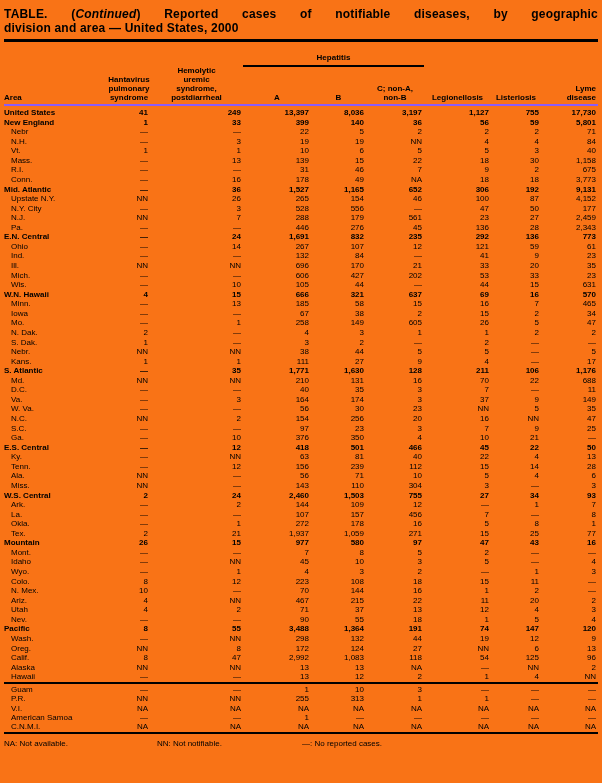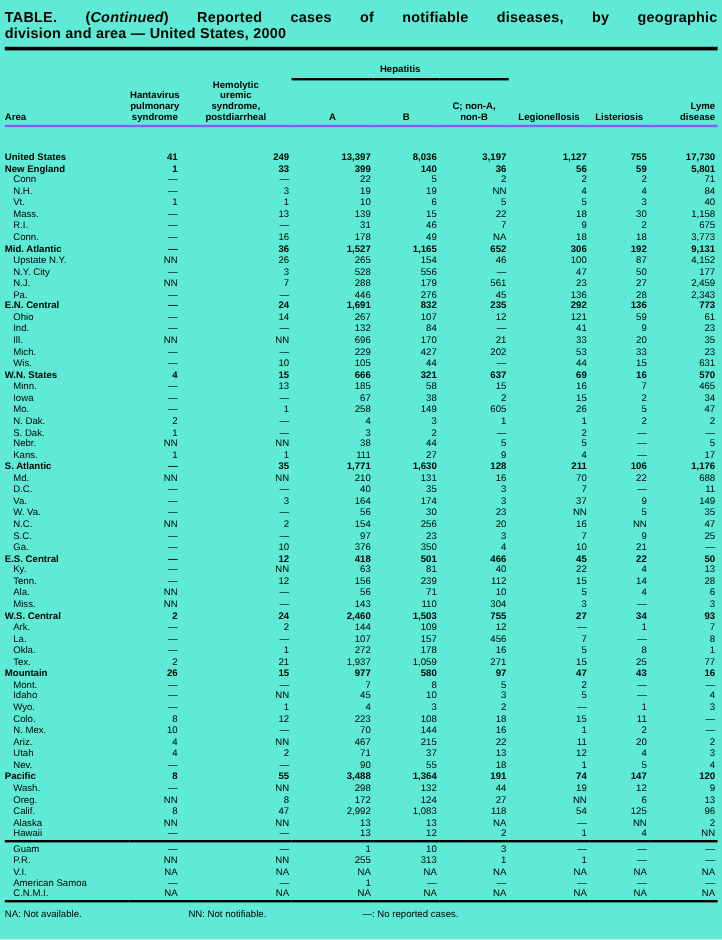--- a/index.html
+++ b/index.html
@@ -1,19 +1,19 @@
 <!DOCTYPE html>
 <html><head>
 <meta charset="utf-8">
 <style>
   * { margin: 0; padding: 0; box-sizing: border-box; }
   html, body { background: #ffffff; }
   .page {
     width: 602px; height: 783px;
-    background: #5eead4; color: #000;
+    background: #f97316; color: #000;
     font-family: "Liberation Sans", sans-serif;
     padding: 7px 4px 0 4px;
     overflow: hidden;
     position: relative;
   }
   .title { font-size: 12px; font-weight: bold; line-height: 14px; letter-spacing: 0.2px; }
   .t-line1 { display: block; text-align: justify; text-align-last: justify; }
   .t-line1 .cont { font-style: italic; }
   .t-line2 { display: block; }
   .title-rule { border-top: 3px solid #000; margin-top: 4px; }
@@ -35,21 +35,21 @@
   tr.col-head-row th:last-child { text-align: right; padding-right: 2px; }
 
   tbody td {
     font-size: 8px; line-height: 9.56px;
     white-space: nowrap; text-align: right;
     padding: 0 2px 0 0; overflow: hidden;
   }
   tbody td.area { text-align: left; padding: 0; }
   tbody tr.division td { font-weight: bold; }
   tbody tr.state td.area { padding-left: 7px; }
-  tbody.main tr:first-child td { padding-top: 20px; }
+  tbody.main tr:first-child td { padding-top: 2px; }
   tbody.territories { border-top: 2.5px solid #000; }
   tbody.territories td { line-height: 9.4px; }
   tbody.territories tr:first-child td { padding-top: 1px; }
 
   .footnotes { display: flex; font-size: 8px; padding-top: 5px; }
   .fn-1 { width: 153px; }
   .fn-2 { width: 145px; }
 </style>
 </head>
 <body>
@@ -131,21 +131,21 @@
           <td class="num">1</td>
           <td class="num">33</td>
           <td class="num">399</td>
           <td class="num">140</td>
           <td class="num">36</td>
           <td class="num">56</td>
           <td class="num">59</td>
           <td class="num">5,801</td>
         </tr>
         <tr class="state">
-          <td class="area">Conn</td>
+          <td class="area">Nebr</td>
           <td class="num">—</td>
           <td class="num">—</td>
           <td class="num">22</td>
           <td class="num">5</td>
           <td class="num">2</td>
           <td class="num">2</td>
           <td class="num">2</td>
           <td class="num">71</td>
         </tr>
         <tr class="state">
@@ -299,40 +299,40 @@
           <td class="num">170</td>
           <td class="num">21</td>
           <td class="num">33</td>
           <td class="num">20</td>
           <td class="num">35</td>
         </tr>
         <tr class="state">
           <td class="area">Mich.</td>
           <td class="num">—</td>
           <td class="num">—</td>
-          <td class="num">229</td>
+          <td class="num">606</td>
           <td class="num">427</td>
           <td class="num">202</td>
           <td class="num">53</td>
           <td class="num">33</td>
           <td class="num">23</td>
         </tr>
         <tr class="state">
           <td class="area">Wis.</td>
           <td class="num">—</td>
           <td class="num">10</td>
           <td class="num">105</td>
           <td class="num">44</td>
           <td class="num">—</td>
           <td class="num">44</td>
           <td class="num">15</td>
           <td class="num">631</td>
         </tr>
         <tr class="division">
-          <td class="area">W.N. States</td>
+          <td class="area">W.N. Hawaii</td>
           <td class="num">4</td>
           <td class="num">15</td>
           <td class="num">666</td>
           <td class="num">321</td>
           <td class="num">637</td>
           <td class="num">69</td>
           <td class="num">16</td>
           <td class="num">570</td>
         </tr>
         <tr class="state">

